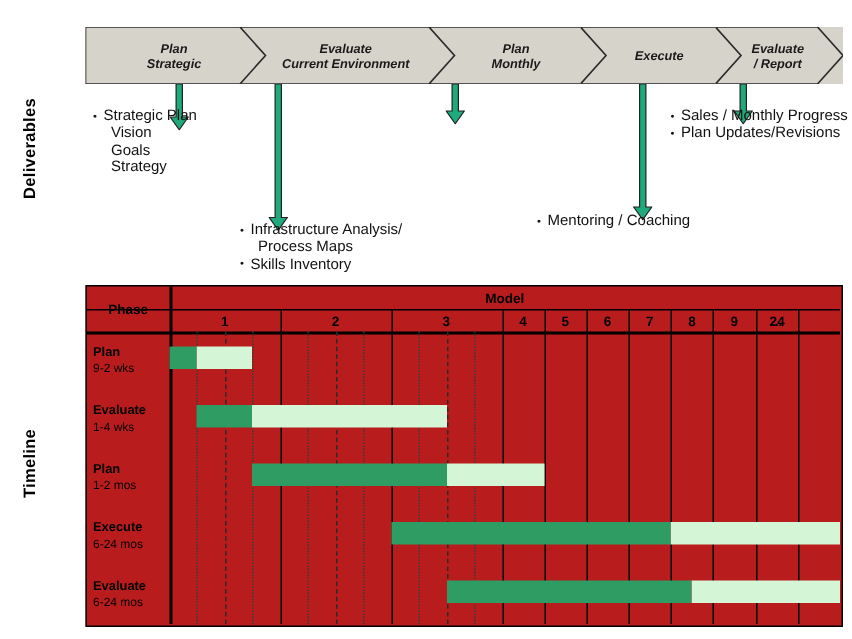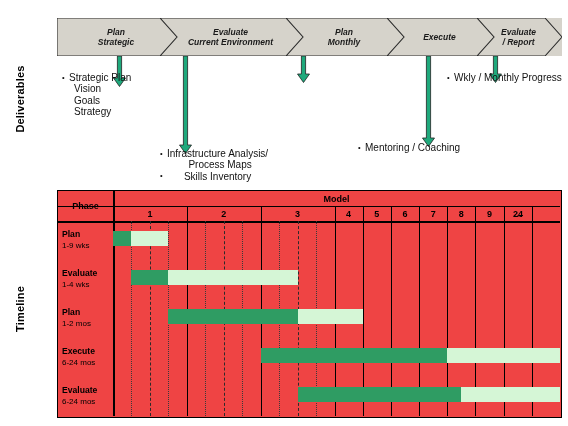--- a/index.html
+++ b/index.html
@@ -51,21 +51,21 @@
   .deliv{position:absolute;font-size:10px;line-height:11.4px;color:#111;}
   .deliv .bul{position:relative;padding-left:7px;white-space:nowrap;}
   .deliv .bul::before{
     content:"\2022";position:absolute;left:0;top:-0.5px;font-size:7.5px;
   }
   .deliv .sub{padding-left:12px;white-space:nowrap;}
 
   
   .gantt{
     position:absolute;left:57px;top:190px;width:505px;height:228px;
-    border:1.6px solid #000;box-sizing:border-box;background:#ef4444;
+    border:1.6px solid #000;box-sizing:border-box;background:#b91c1c;
   }
   .g-abs{position:absolute;left:0;top:0;width:100%;height:100%;}
   .g-line{position:absolute;background:#000;}
   .g-vdot{position:absolute;width:0;border-left:1px dotted #3a3a3a;}
   .g-vdash{position:absolute;width:0;border-left:1px dashed #2b2b2b;}
 
   .hdr-cell{
     position:absolute;font-size:9px;font-weight:bold;color:#000;
     text-align:center;display:flex;align-items:center;justify-content:center;
   }
@@ -156,30 +156,31 @@
         <polygon points="4.4,0 8.6,0 8.6,18 12.5,18 6.5,26.5 0.5,18 4.4,18" fill="#1fa97c" stroke="#222" stroke-width="0.8" stroke-linejoin="miter"></polygon>
       </svg>
     </div>
 
   <div class="deliv" id="deliv-0" style="left: 62px; top: 72px;">
       <div class="bul">Strategic Plan</div>
       <div class="sub">Vision</div>
       <div class="sub">Goals</div>
       <div class="sub">Strategy</div>
     </div>
-  <div class="deliv" id="deliv-1" style="left: 160px; top: 148px; text-align: center;">
+  <div class="deliv" id="deliv-1" style="left: 160px; top: 148px;">
       <div class="bul">Infrastructure Analysis/</div>
       <div class="sub">Process Maps</div>
       <div class="bul">Skills Inventory</div>
     </div>
   <div class="deliv" id="deliv-3" style="left: 358px; top: 142px;">
       <div class="bul">Mentoring / Coaching</div>
     </div>
   <div class="deliv" id="deliv-4" style="left: 447px; top: 72px;">
-      <div class="bul">Wkly / Monthly Progress</div>
+      <div class="bul">Sales / Monthly Progress</div>
+      <div class="bul">Plan Updates/Revisions</div>
     </div>
 
   <div class="gantt">
     <div class="g-abs" id="gantt-inner">
         <div class="g-line" style="left: 0px; top: 15px; width: 502px; height: 1.2px;"></div>
         <div class="g-line" style="left: 0px; top: 30px; width: 502px; height: 1.6px;"></div>
         <div class="g-line" style="left: 55px; top: 0px; width: 1.6px; height: 225px;"></div>
         <div class="hdr-cell" style="left: 0px; top: 0px; width: 55px; height: 30px;">Phase</div>
         <div class="hdr-cell" style="left: 55px; top: 0px; width: 447px; height: 15px;">Model</div>
         <div class="hdr-cell" style="left: 55px; top: 15px; width: 73.8424px; height: 15px;">1</div>
@@ -205,21 +206,21 @@
         <div class="g-line" style="left: 473.816px; top: 15px; width: 1px; height: 210px;"></div>
         <div class="g-vdot" style="left: 73.4606px; top: 30px; height: 195px;"></div>
         <div class="g-vdash" style="left: 91.9212px; top: 30px; height: 195px;"></div>
         <div class="g-vdot" style="left: 110.382px; top: 30px; height: 195px;"></div>
         <div class="g-vdot" style="left: 147.303px; top: 30px; height: 195px;"></div>
         <div class="g-vdash" style="left: 165.764px; top: 30px; height: 195px;"></div>
         <div class="g-vdot" style="left: 184.224px; top: 30px; height: 195px;"></div>
         <div class="g-vdot" style="left: 221.145px; top: 30px; height: 195px;"></div>
         <div class="g-vdash" style="left: 239.606px; top: 30px; height: 195px;"></div>
         <div class="g-vdot" style="left: 258.067px; top: 30px; height: 195px;"></div>
-        <div class="row-label" style="left: 4px; top: 37.5px; width: 49px;"><span>Plan</span><span class="sub">1-9 wks</span></div>
+        <div class="row-label" style="left: 4px; top: 37.5px; width: 49px;"><span>Plan</span><span class="sub">9-2 wks</span></div>
         <div class="bar bar-light" style="left: 73.4606px; top: 39.5px; width: 36.9212px;"></div>
         <div class="bar bar-dark" style="left: 55px; top: 39.5px; width: 18.4606px;"></div>
         <div class="row-label" style="left: 4px; top: 76.5px; width: 49px;"><span>Evaluate</span><span class="sub">1-4 wks</span></div>
         <div class="bar bar-light" style="left: 110.382px; top: 78.5px; width: 129.224px;"></div>
         <div class="bar bar-dark" style="left: 73.4606px; top: 78.5px; width: 36.9212px;"></div>
         <div class="row-label" style="left: 4px; top: 115.5px; width: 49px;"><span>Plan</span><span class="sub">1-2 mos</span></div>
         <div class="bar bar-light" style="left: 239.606px; top: 117.5px; width: 65.1053px;"></div>
         <div class="bar bar-dark" style="left: 110.382px; top: 117.5px; width: 129.224px;"></div>
         <div class="row-label" style="left: 4px; top: 154.5px; width: 49px;"><span>Execute</span><span class="sub">6-24 mos</span></div>
         <div class="bar bar-light" style="left: 389.264px; top: 156.5px; width: 112.736px;"></div>

